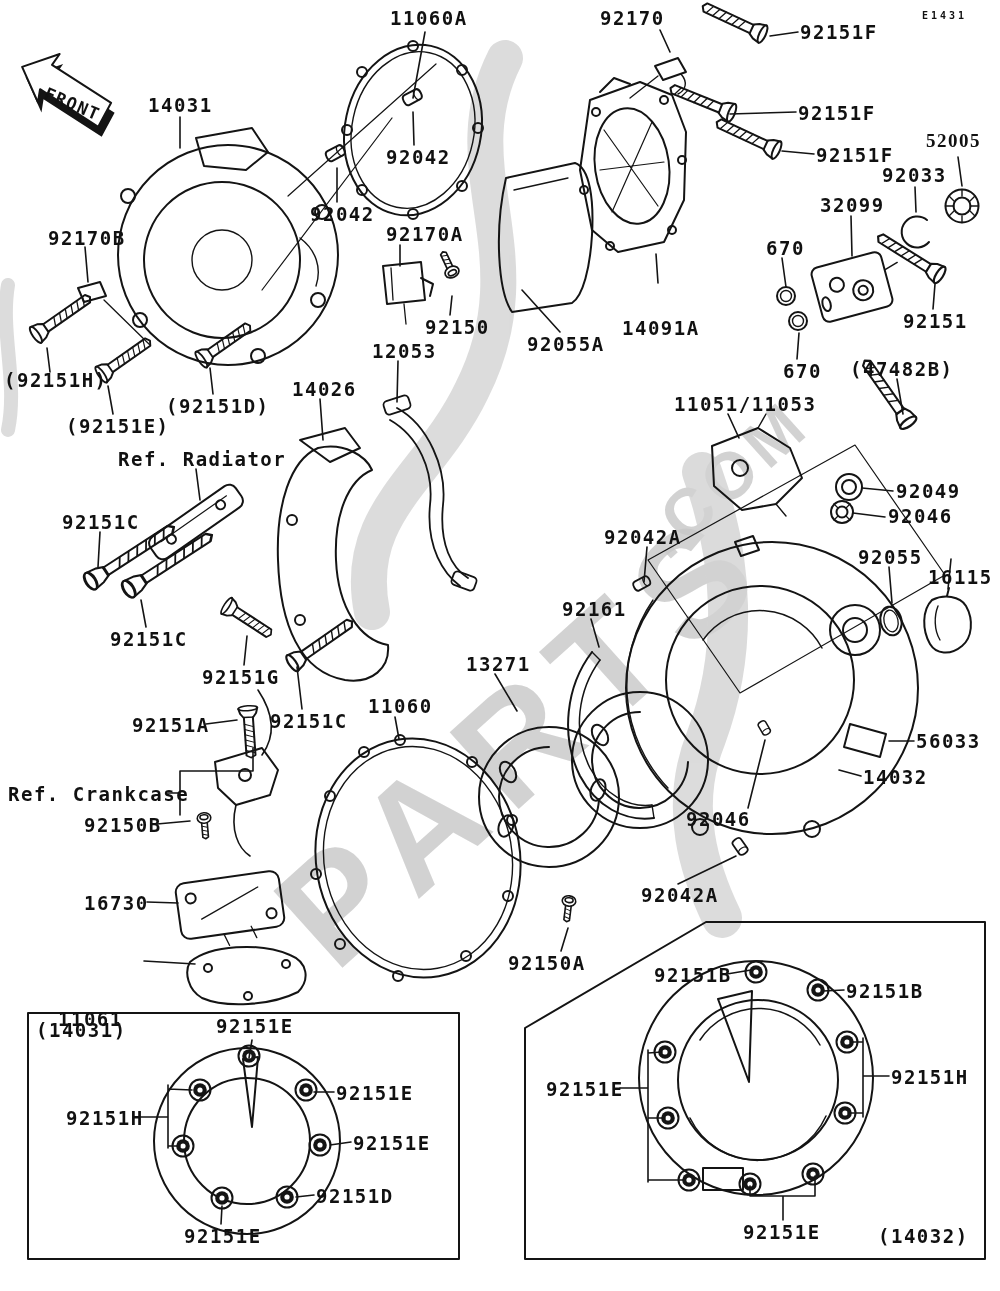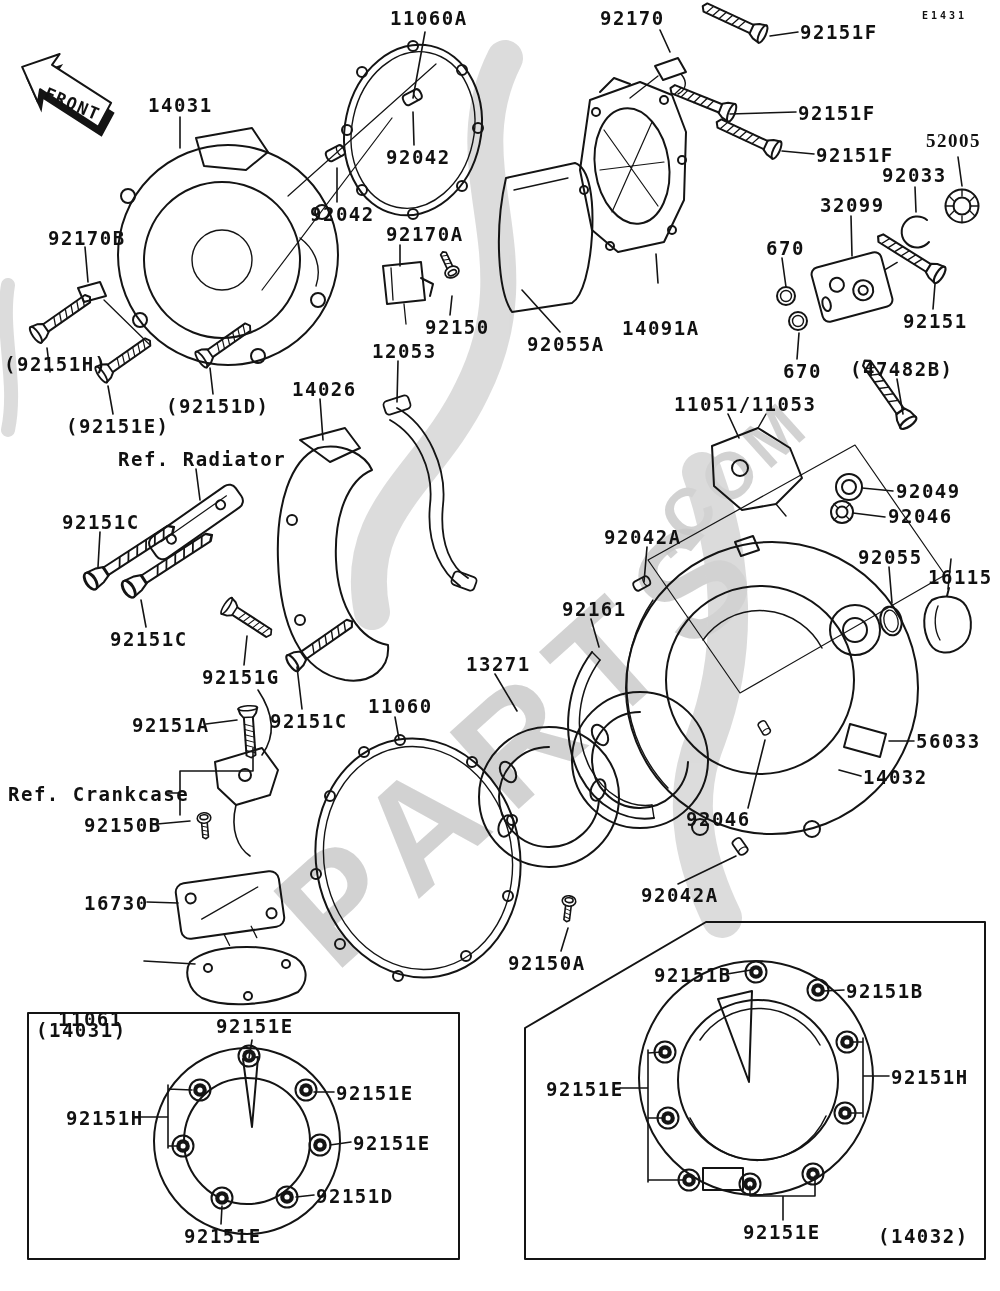--- a/index.html
+++ b/index.html
@@ -357,21 +357,21 @@
       <span class="plabel" style="left: 820px; top: 195px;">32099</span>
       <span class="plabel" style="left: 310px; top: 204px;">92042</span>
       <span class="plabel" style="left: 362px; top: 224px; margin-left: 24px;">92170A</span>
       <span class="plabel" style="left: 766px; top: 238px;">670</span>
       <span class="plabel" style="left: 48px; top: 228px;">92170B</span>
       <span class="plabel" style="left: 903px; top: 311px;">92151</span>
       <span class="plabel" style="left: 425px; top: 317px;">92150</span>
       <span class="plabel" style="left: 622px; top: 285px; margin-top: 33px;">14091A</span>
       <span class="plabel" style="left: 372px; top: 341px;">12053</span>
       <span class="plabel" style="left: 527px; top: 334px;">92055A</span>
-      <span class="plabel" style="left: 4px; top: 354px;">(92151H)</span>
+      <span class="plabel" style="left: 4px; top: 370px;">(92151H)</span>
       <span class="plabel" style="left: 850px; top: 359px;">(47482B)</span>
       <span class="plabel" style="left: 783px; top: 361px;">670</span>
       <span class="plabel" style="left: 66px; top: 416px;">(92151E)</span>
       <span class="plabel" style="left: 166px; top: 396px;">(92151D)</span>
       <span class="plabel" style="left: 292px; top: 379px;">14026</span>
       <span class="plabel" style="left: 674px; top: 394px;">11051/11053</span>
       <span class="plabel" style="left: 118px; top: 449px;">Ref. Radiator</span>
       <span class="plabel" style="left: 896px; top: 481px;">92049</span>
       <span class="plabel" style="left: 888px; top: 506px;">92046</span>
       <span class="plabel" style="left: 604px; top: 527px;">92042A</span>

